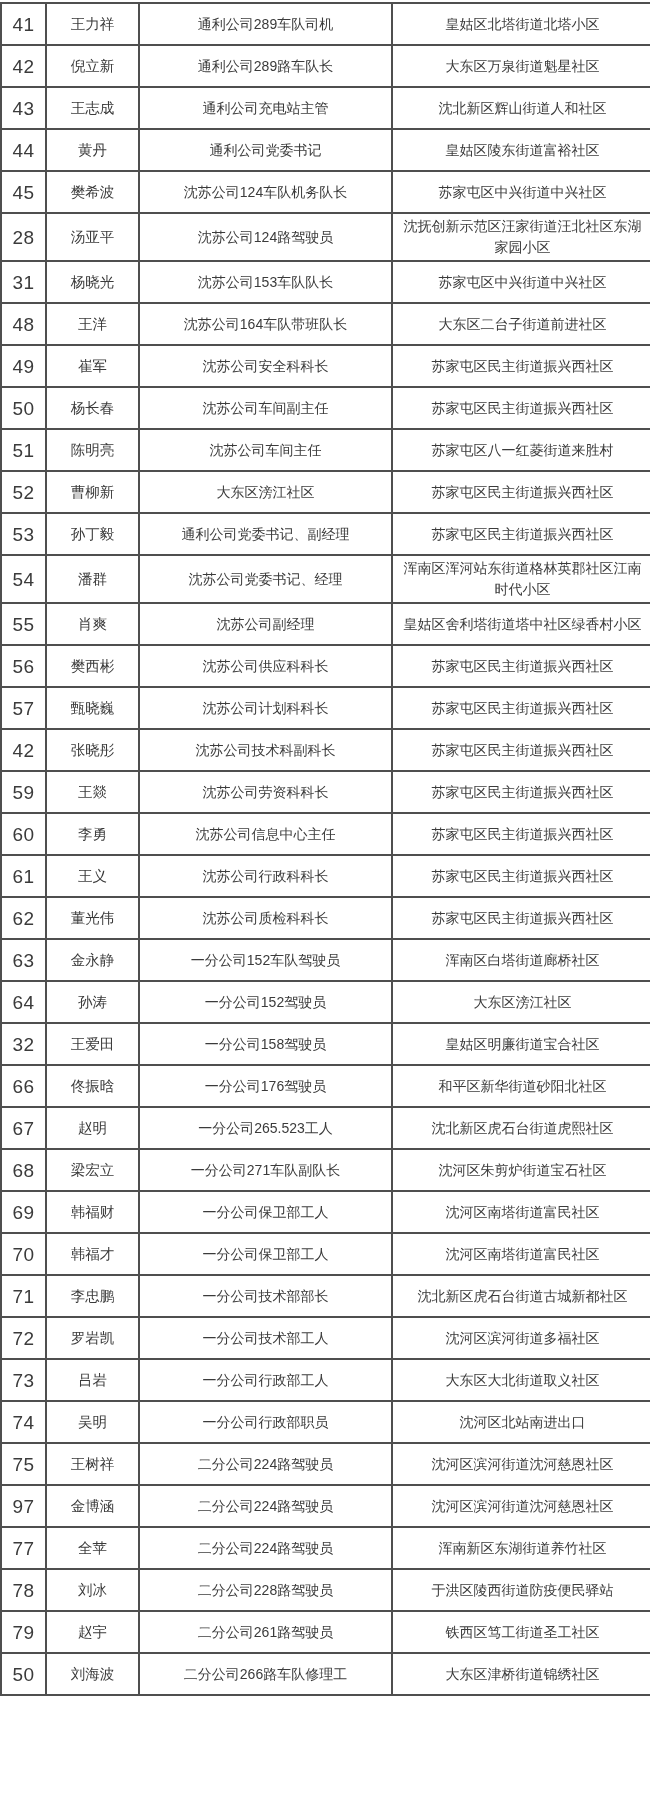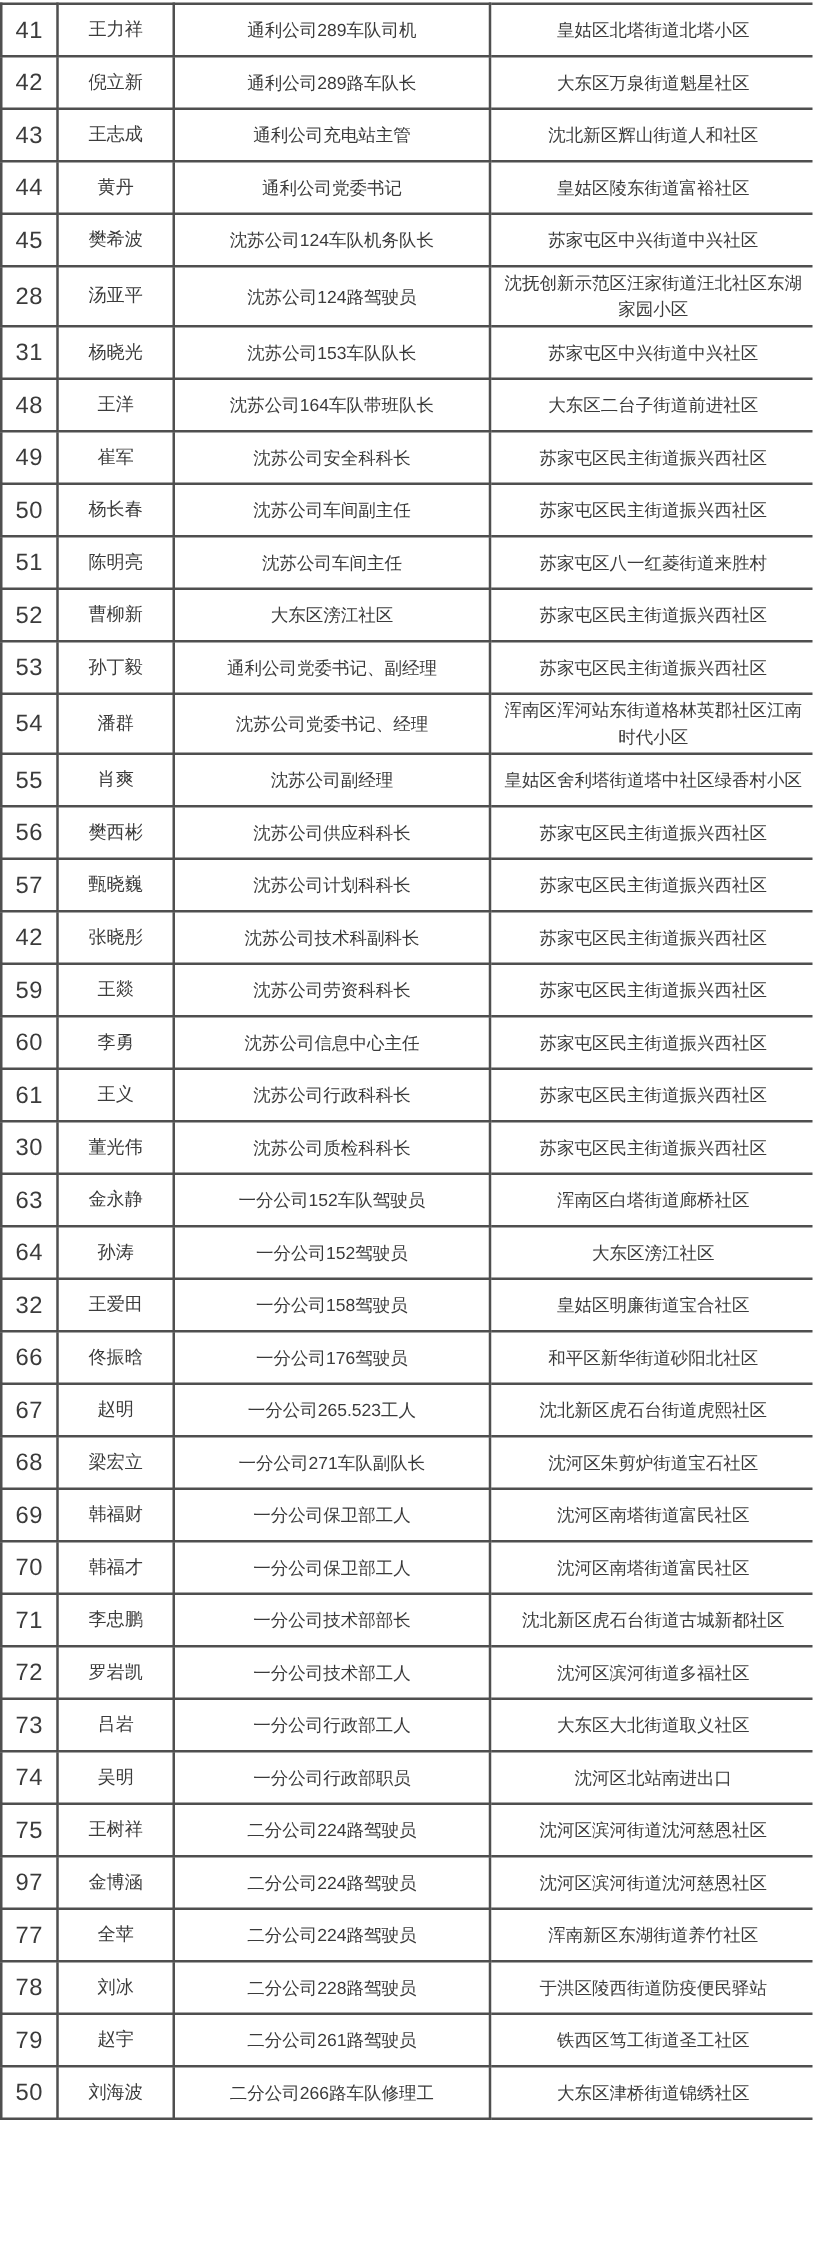--- a/index.html
+++ b/index.html
@@ -196,21 +196,21 @@
   </tr>
 
   <tr>
     <td class="num">61</td>
     <td class="name">王义</td>
     <td class="pos">沈苏公司行政科科长</td>
     <td class="addr">苏家屯区民主街道振兴西社区</td>
   </tr>
 
   <tr>
-    <td class="num">30</td>
+    <td class="num">62</td>
     <td class="name">董光伟</td>
     <td class="pos">沈苏公司质检科科长</td>
     <td class="addr">苏家屯区民主街道振兴西社区</td>
   </tr>
 
   <tr>
     <td class="num">63</td>
     <td class="name">金永静</td>
     <td class="pos">一分公司152车队驾驶员</td>
     <td class="addr">浑南区白塔街道廊桥社区</td>

